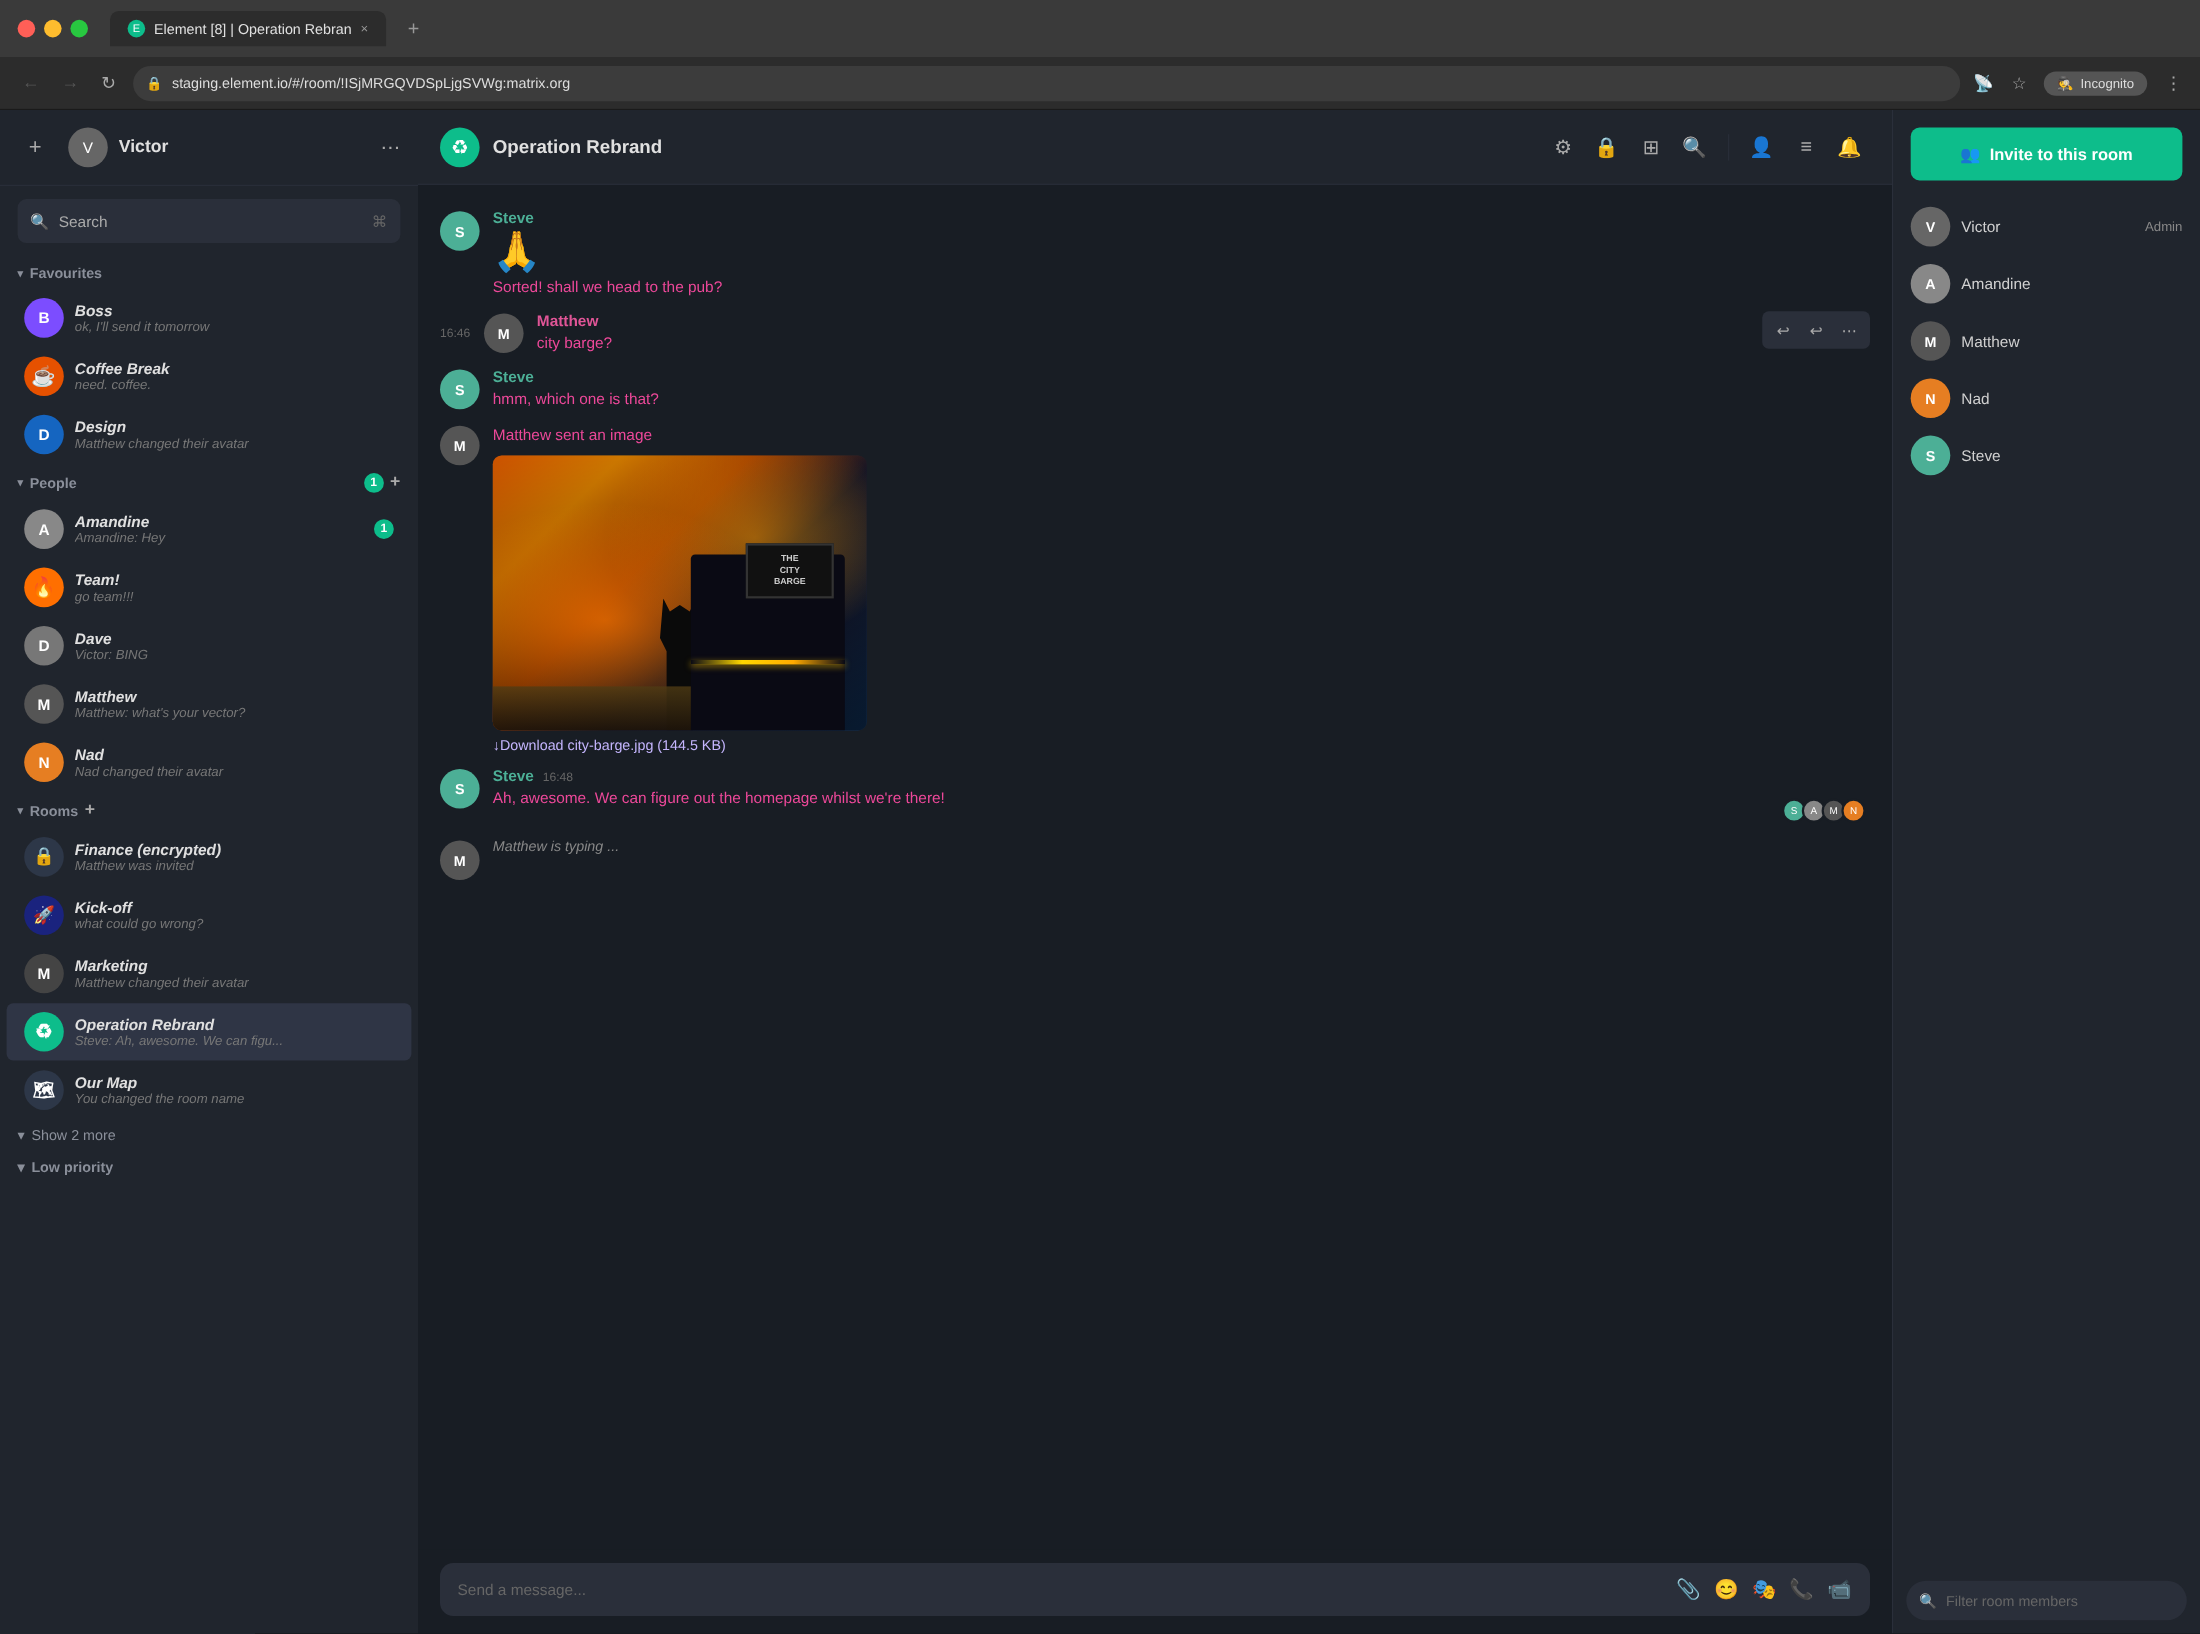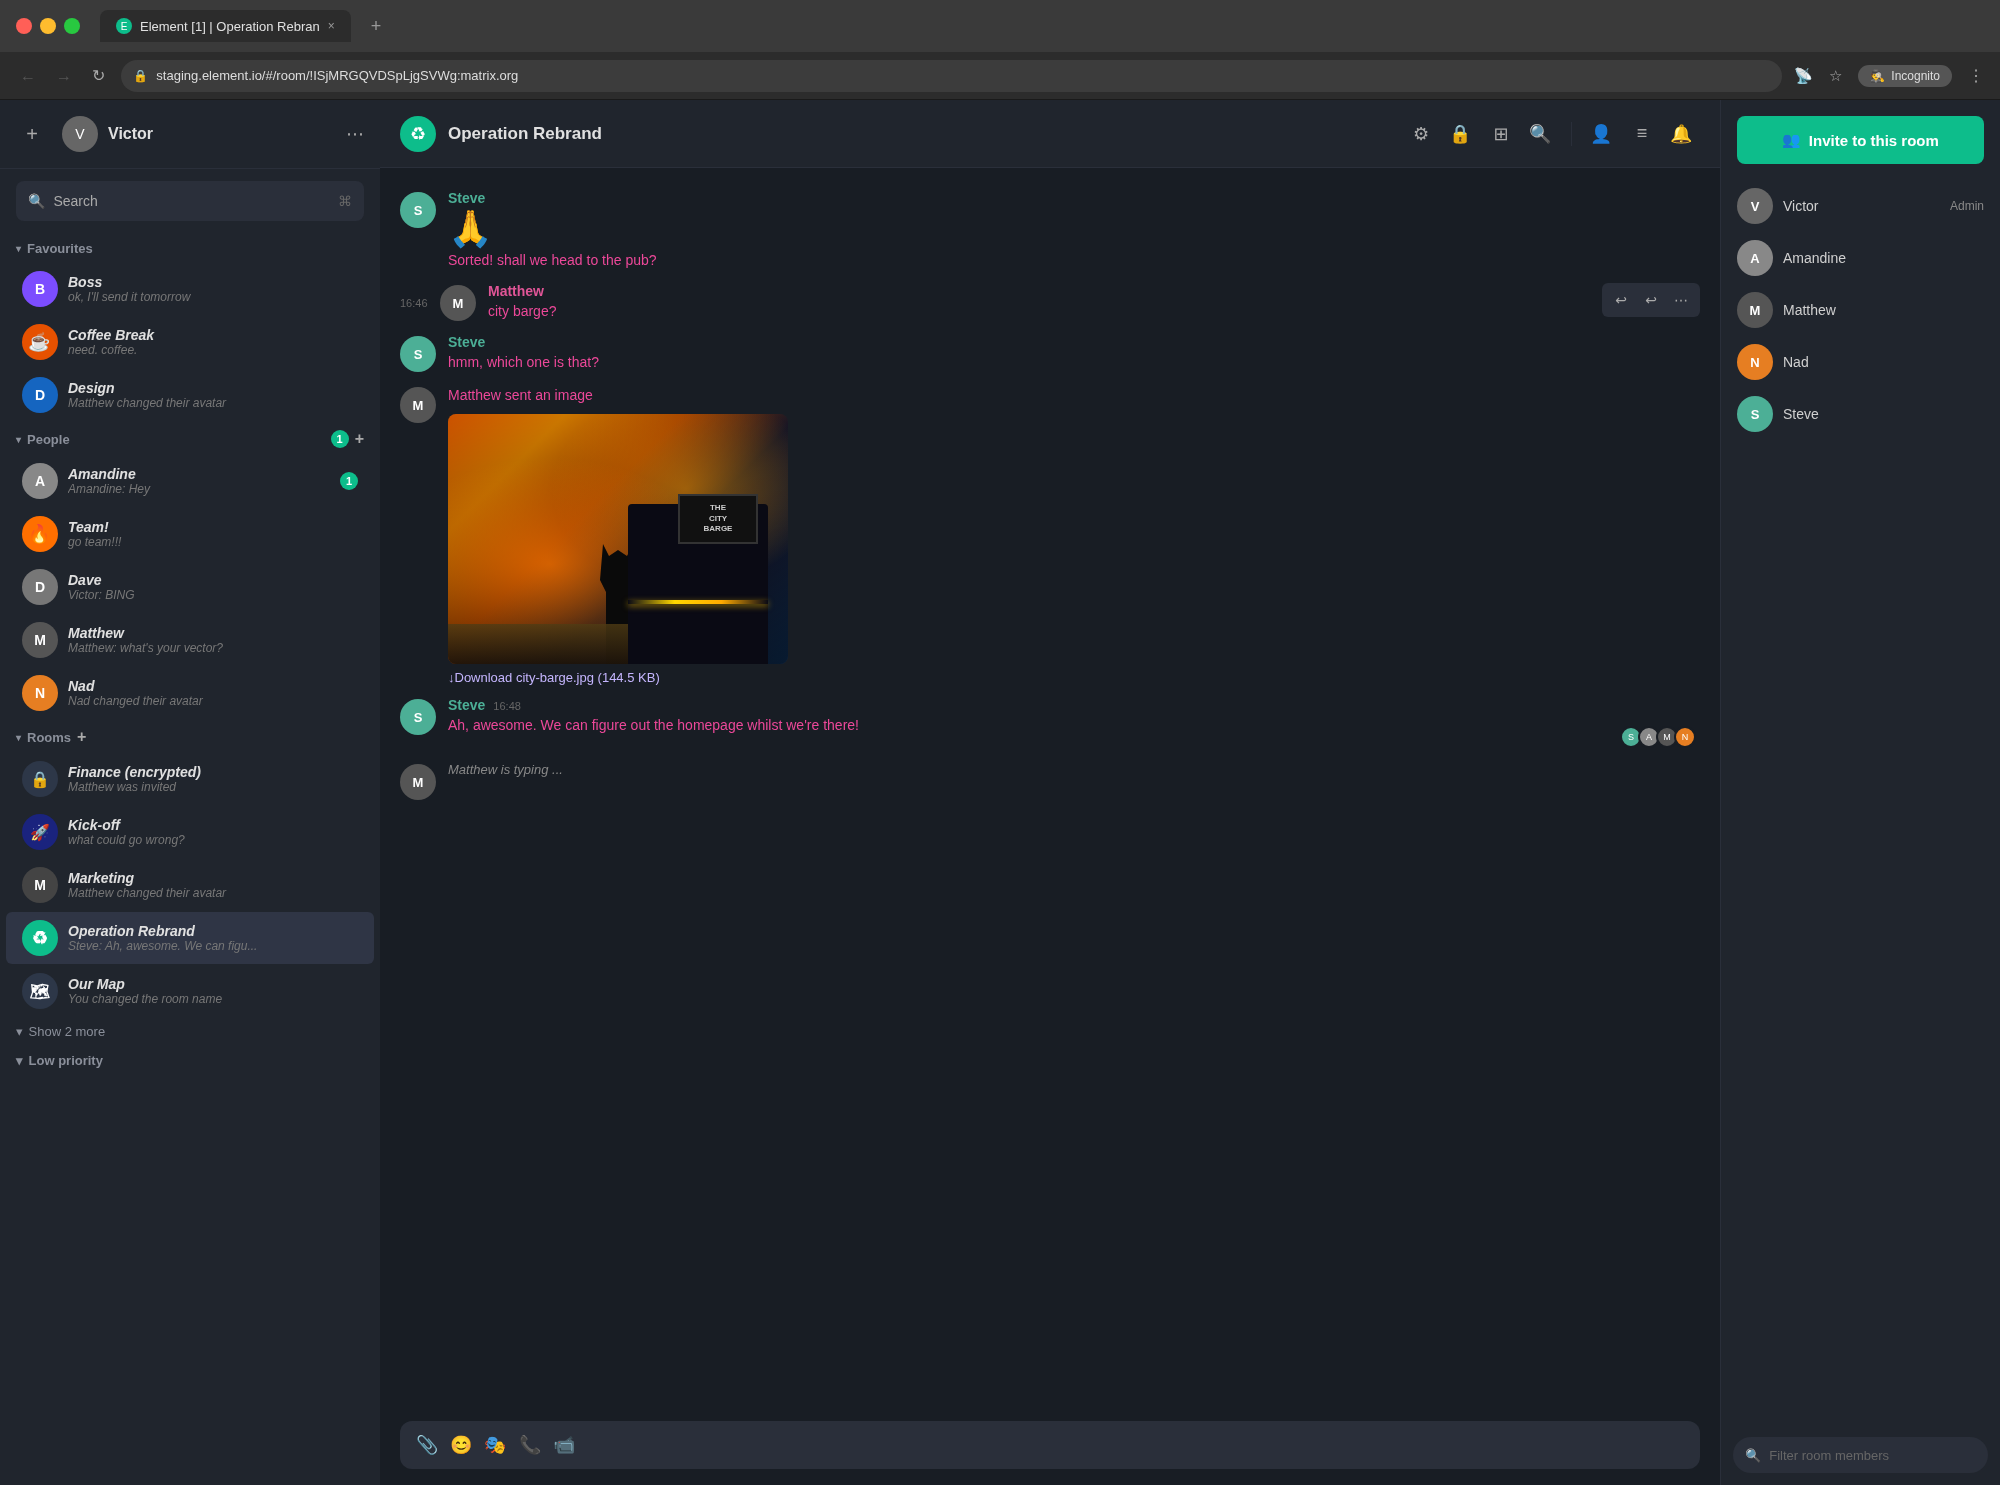--- a/index.html
+++ b/index.html
@@ -645,21 +645,21 @@
 
 <div class="browser-chrome">
   <div class="browser-titlebar">
     <div class="traffic-lights">
       <div class="traffic-light tl-red"></div>
       <div class="traffic-light tl-yellow"></div>
       <div class="traffic-light tl-green"></div>
     </div>
     <div class="browser-tab">
       <div class="tab-favicon">E</div>
-      <span>Element [1] | Operation Rebran</span>
+      <span>Element [8] | Operation Rebran</span>
       <span class="tab-close">×</span>
     </div>
     <div class="new-tab-btn">+</div>
   </div>
   <div class="browser-nav">
     <span class="nav-btn disabled">←</span>
     <span class="nav-btn disabled">→</span>
     <span class="nav-btn">↻</span>
     <div class="address-bar">
       <span class="lock-icon">🔒</span>
@@ -930,20 +930,21 @@
         <div class="msg-avatar" style="background:#555;">M</div>
         <div class="msg-body">
           <div class="typing-indicator">Matthew is typing ...</div>
         </div>
       </div>
 
     </div>
 
     <div class="message-input-area">
       <div class="message-input-box">
+        <span class="input-placeholder">Send a message...</span>
         <div class="input-actions">
           <span class="input-action-btn">📎</span>
           <span class="input-action-btn">😊</span>
           <span class="input-action-btn">🎭</span>
           <span class="input-action-btn">📞</span>
           <span class="input-action-btn">📹</span>
         </div>
       </div>
     </div>
 

